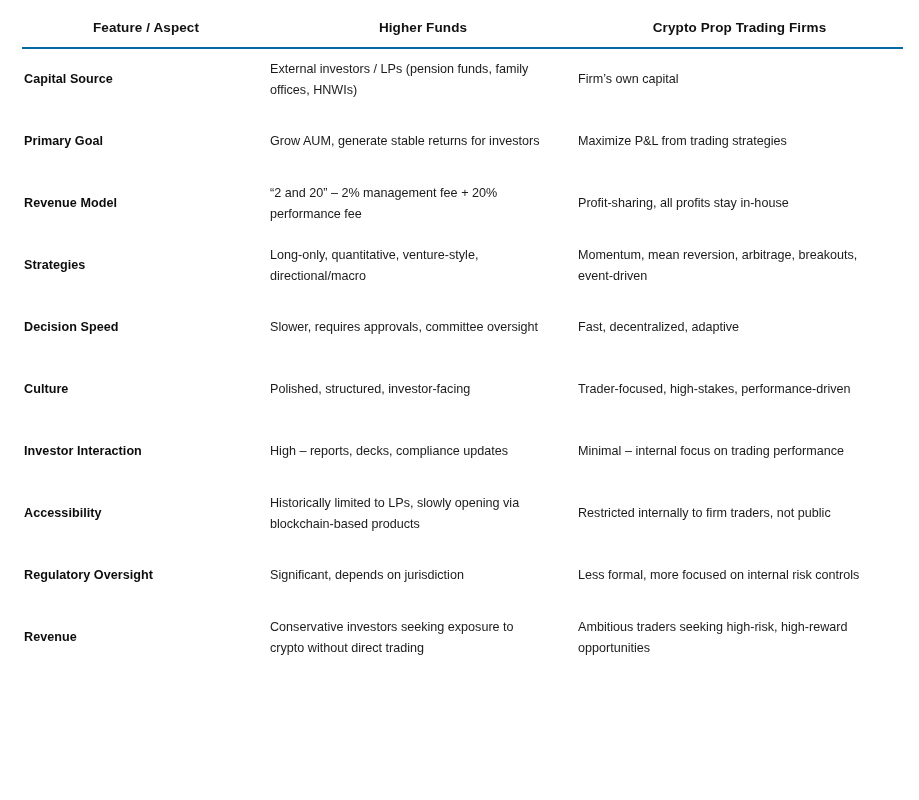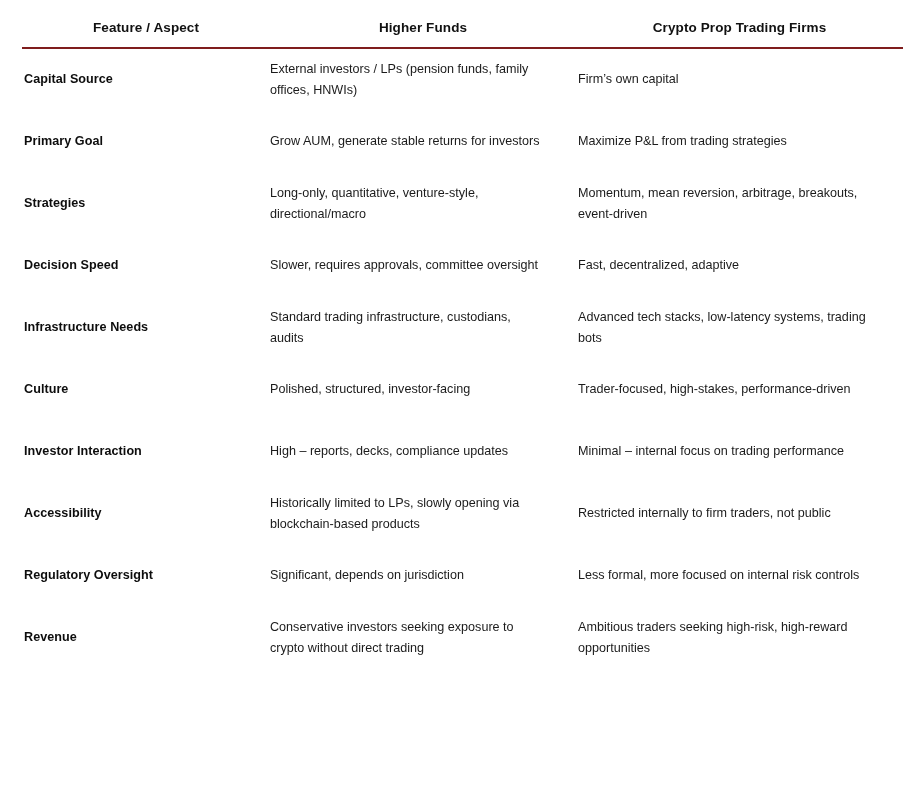--- a/index.html
+++ b/index.html
@@ -41,21 +41,21 @@
     font-weight: bold;
     color: #111111;
     text-align: center;
     padding: 14px 0 11px 0;
     letter-spacing: 0.1px;
     vertical-align: bottom;
     line-height: 1.2;
   }
 
   thead tr.head-row th {
-    border-bottom: 2px solid #7f1d1d;
+    border-bottom: 2px solid #0369a1;
   }
 
   thead th.th-feature { padding-left: 0; }
 
   tbody td {
     font-size: 12.6px;
     line-height: 1.72;
     color: #1b1b1b;
     vertical-align: middle;
     padding: 0;
@@ -113,33 +113,33 @@
           <td class="cell-feature">Capital Source</td>
           <td class="cell-funds">External investors / LPs (pension funds, family offices, HNWIs)</td>
           <td class="cell-firms">Firm’s own capital</td>
         </tr>
         <tr>
           <td class="cell-feature">Primary Goal</td>
           <td class="cell-funds">Grow AUM, generate stable returns for investors</td>
           <td class="cell-firms">Maximize P&amp;L from trading strategies</td>
         </tr>
         <tr>
+          <td class="cell-feature">Revenue Model</td>
+          <td class="cell-funds">“2 and 20” – 2% management fee + 20% performance fee</td>
+          <td class="cell-firms">Profit-sharing, all profits stay in-house</td>
+        </tr>
+        <tr>
           <td class="cell-feature">Strategies</td>
           <td class="cell-funds">Long-only, quantitative, venture-style, directional/macro</td>
           <td class="cell-firms">Momentum, mean reversion, arbitrage, breakouts, event-driven</td>
         </tr>
         <tr>
           <td class="cell-feature">Decision Speed</td>
           <td class="cell-funds">Slower, requires approvals, committee oversight</td>
           <td class="cell-firms">Fast, decentralized, adaptive</td>
-        </tr>
-        <tr>
-          <td class="cell-feature">Infrastructure Needs</td>
-          <td class="cell-funds">Standard trading infrastructure, custodians, audits</td>
-          <td class="cell-firms">Advanced tech stacks, low-latency systems, trading bots</td>
         </tr>
         <tr>
           <td class="cell-feature">Culture</td>
           <td class="cell-funds">Polished, structured, investor-facing</td>
           <td class="cell-firms">Trader-focused, high-stakes, performance-driven</td>
         </tr>
         <tr>
           <td class="cell-feature">Investor Interaction</td>
           <td class="cell-funds">High – reports, decks, compliance updates</td>
           <td class="cell-firms">Minimal – internal focus on trading performance</td>

